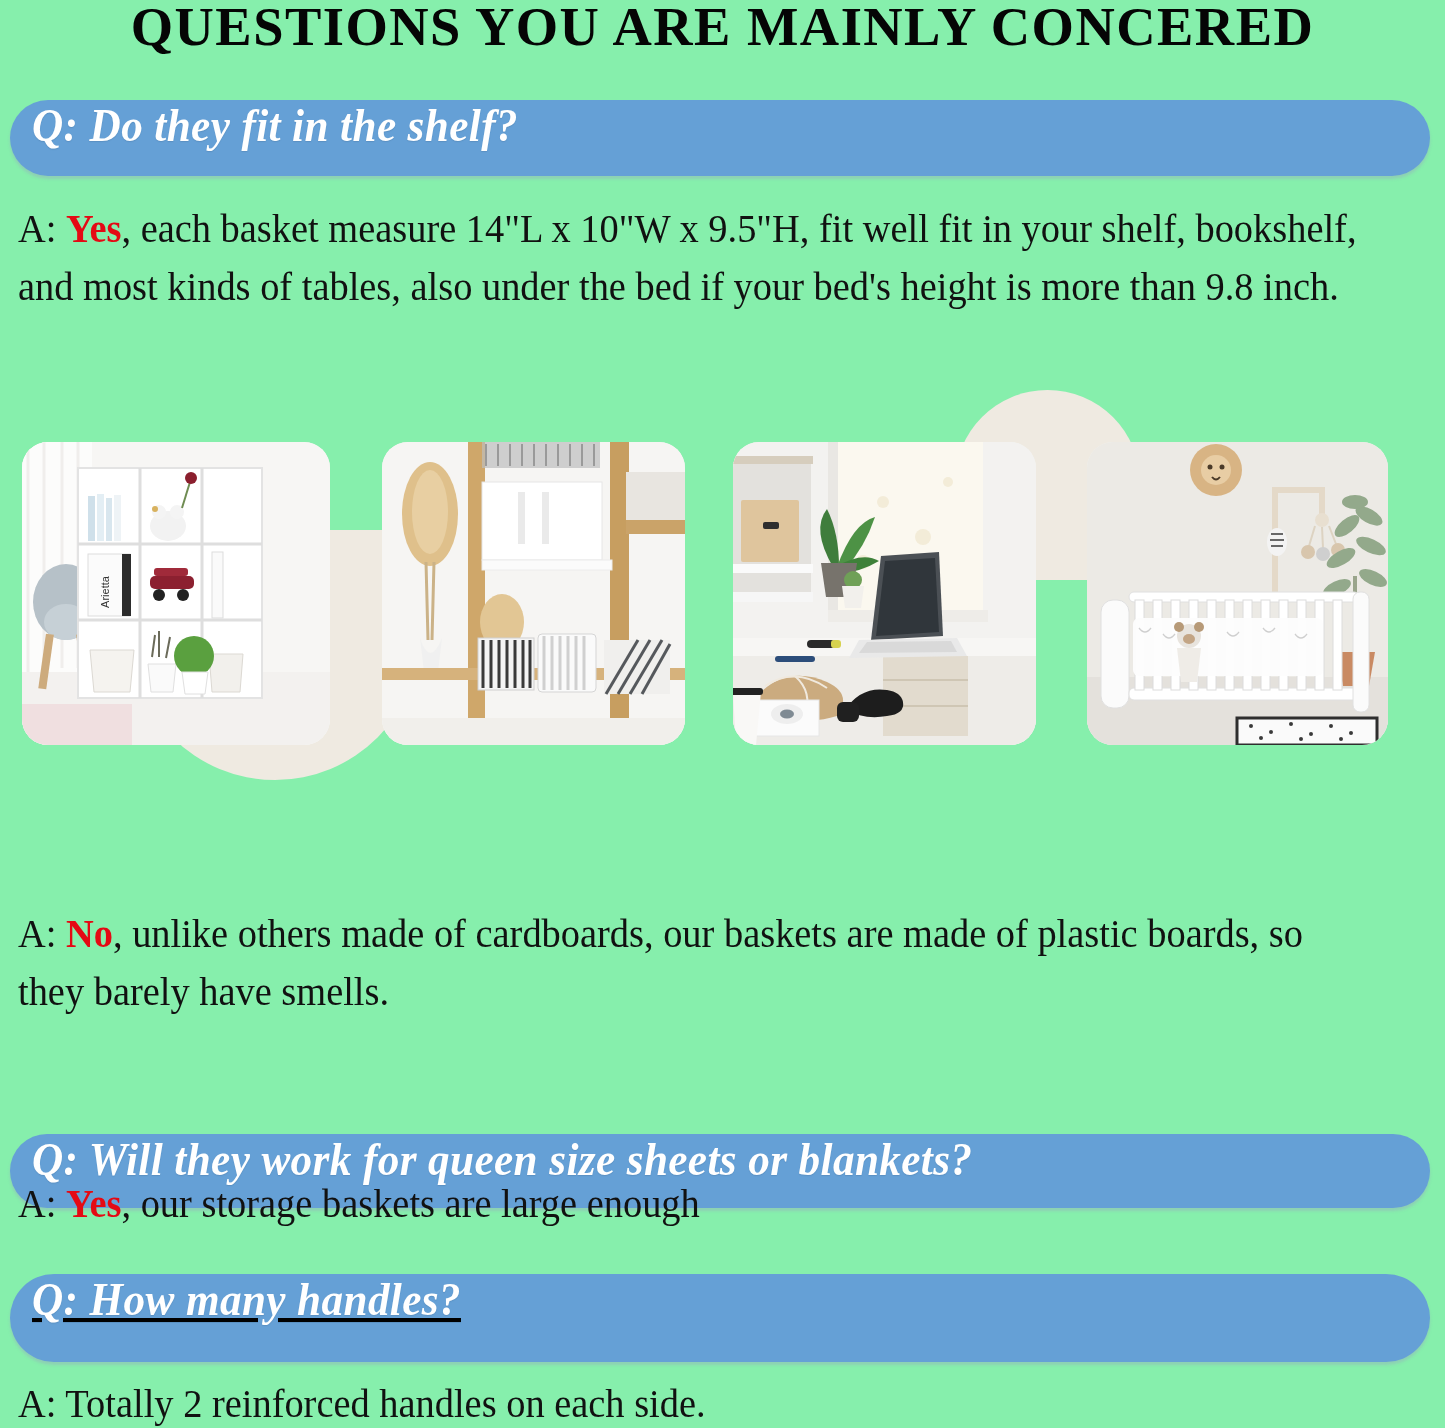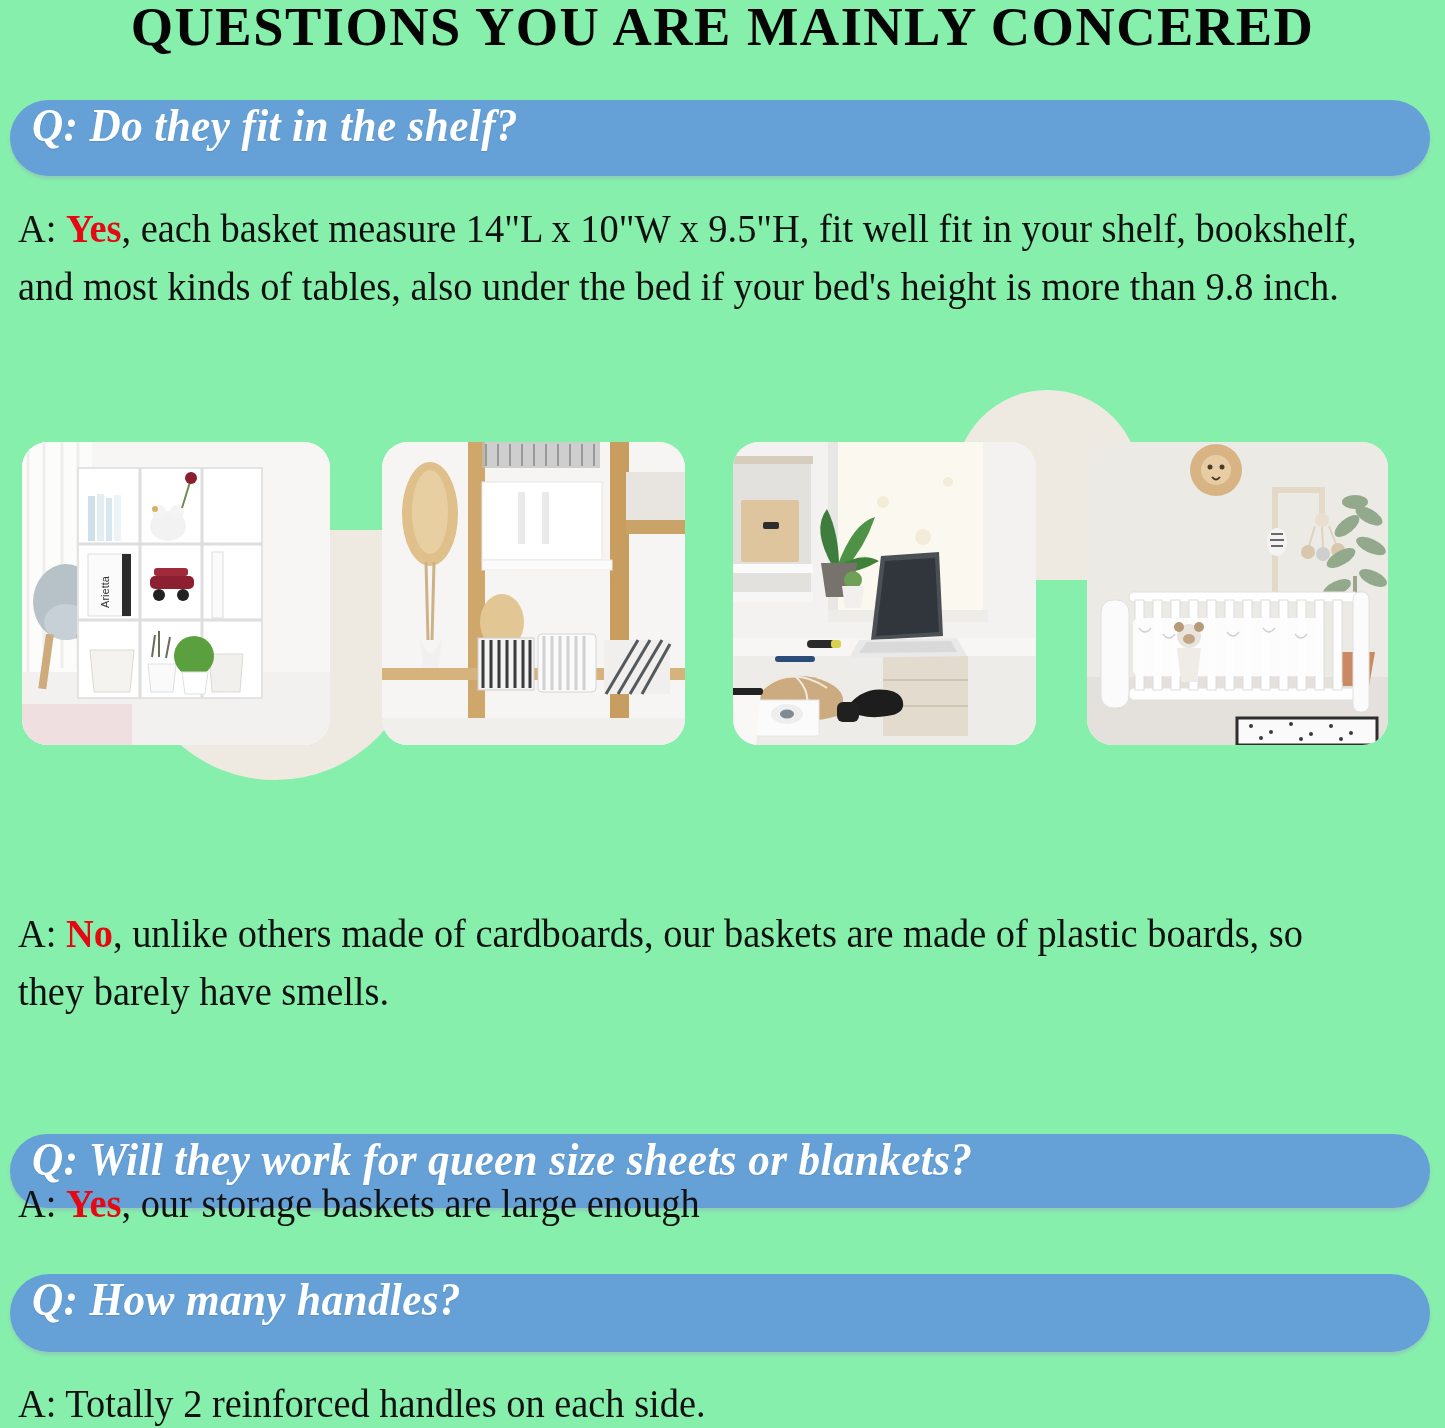--- a/index.html
+++ b/index.html
@@ -46,21 +46,21 @@
     letter-spacing:0.4px;
     transform:scaleX(0.92);
     transform-origin:left center;
     white-space:nowrap;
     text-shadow:0 1px 1px rgba(60,100,140,.25);
   }
 
   #qbar1{top:100px;height:76px;}
   #qbar2{top:800px;height:80px;}
   #qbar3{top:1134px;height:74px;}
-  #qbar4{top:1274px;height:78px;}
+  #qbar4{top:1274px;height:88px;text-decoration:underline;}
 
   
   .answer{
     position:absolute;left:18px;width:1412px;
     font-family:"Liberation Serif","DejaVu Serif",serif;
     font-size:40px;
     line-height:58px;
     color:#111111;
     transform:scaleX(0.96);
     transform-origin:left top;

